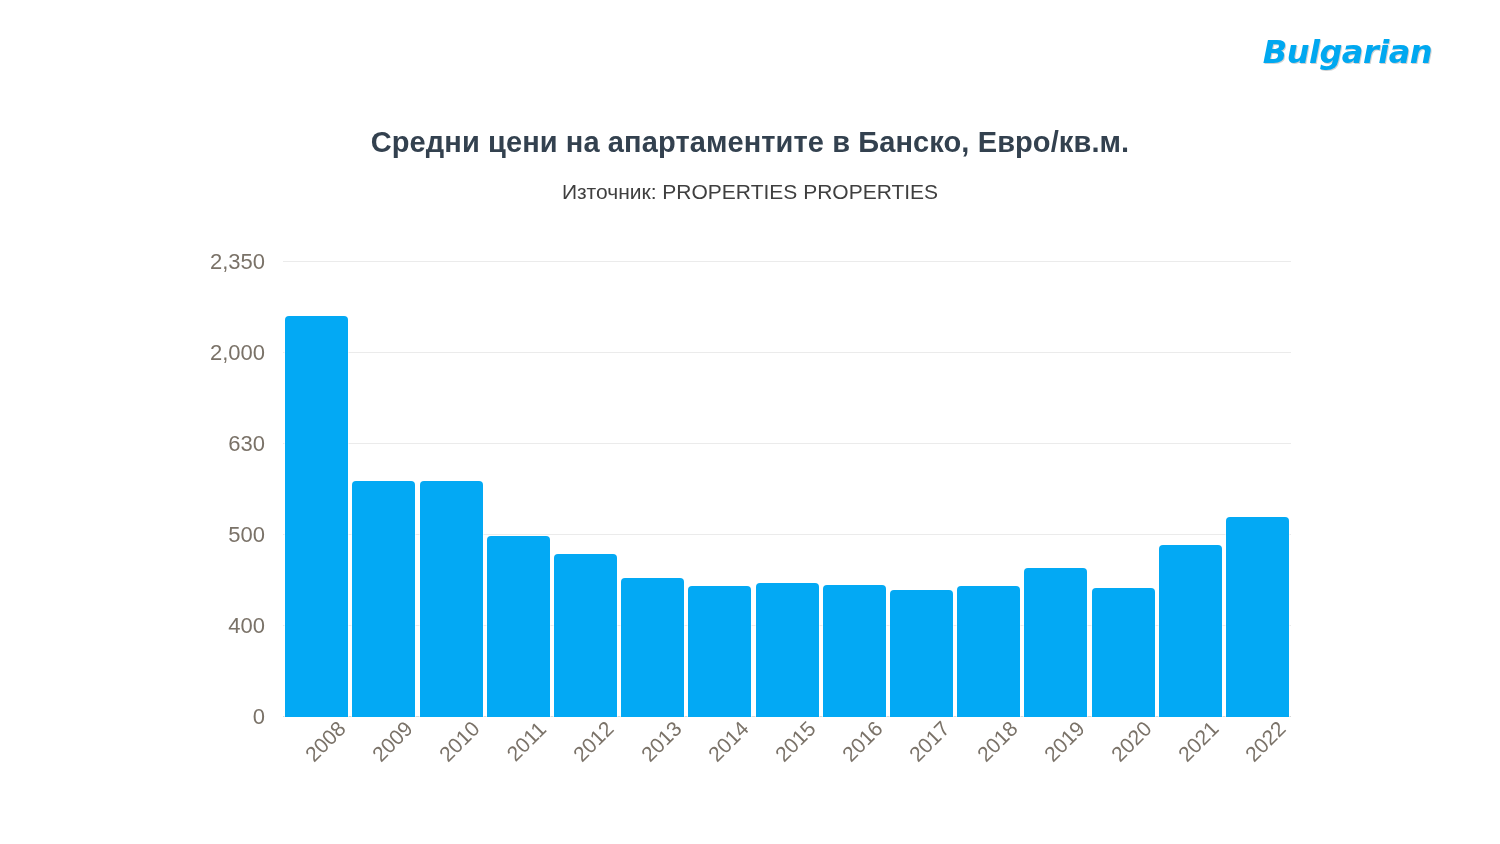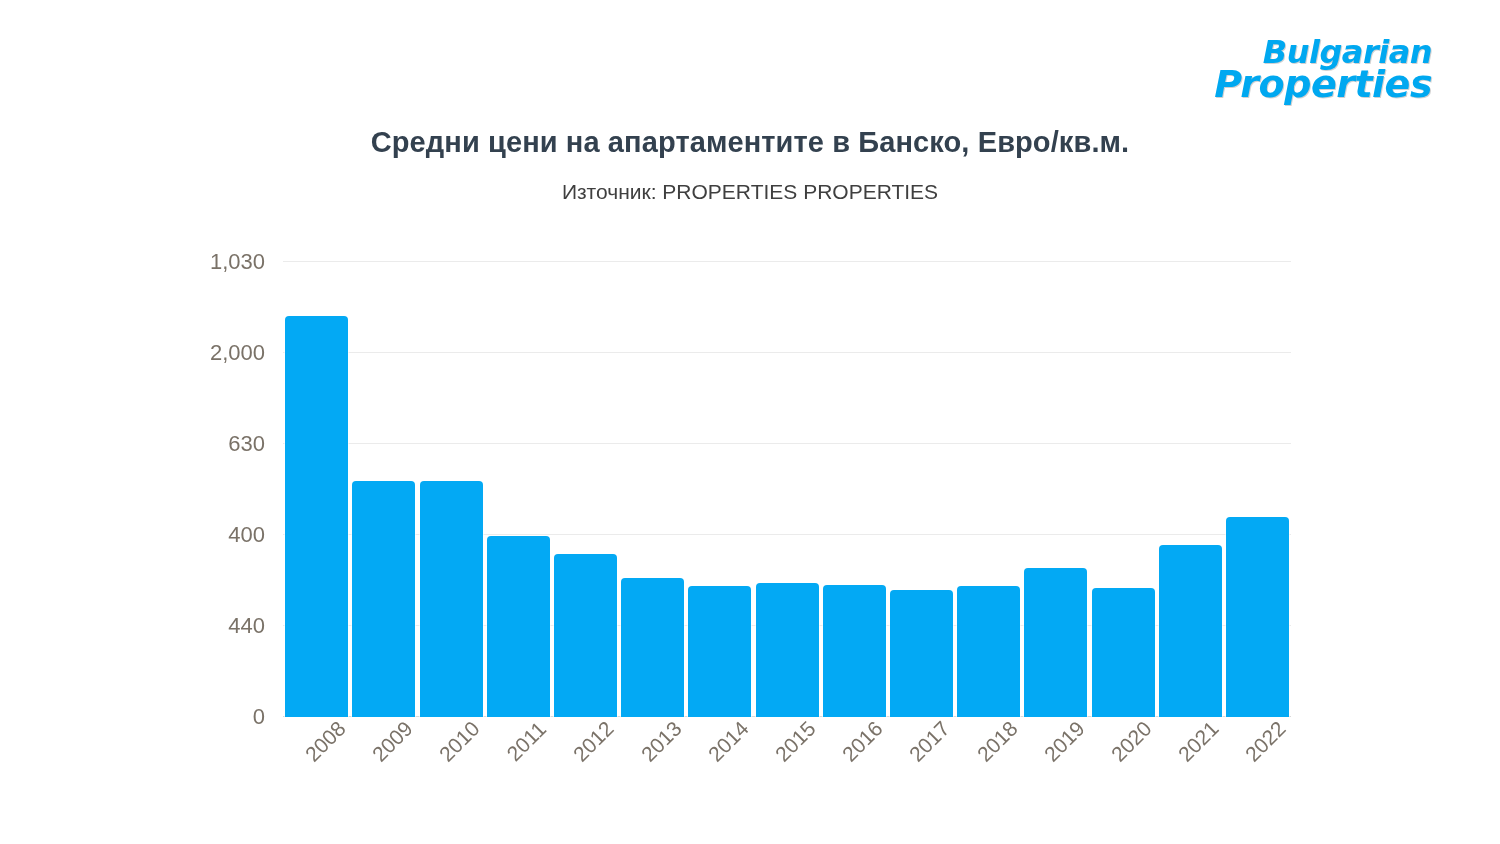--- a/index.html
+++ b/index.html
@@ -144,33 +144,32 @@
     font-size: 21px;
     color: #7a7268;
     white-space: nowrap;
   }
 </style>
 </head>
 <body>
 
 <div id="logo">
   <span class="logo-line logo-line-1">Bulgarian</span>
-  <span class="logo-line logo-line-2">Properties</span>
 </div>
 
 <div id="chart-title">Средни цени на апартаментите в Банско, Евро/кв.м.</div>
 <div id="chart-subtitle">Източник: PROPERTIES PROPERTIES</div>
 
 <div id="y-axis">
     <div class="y-tick" style="top: 455px;">0</div>
-    <div class="y-tick" style="top: 364px;">440</div>
-    <div class="y-tick" style="top: 273px;">400</div>
+    <div class="y-tick" style="top: 364px;">400</div>
+    <div class="y-tick" style="top: 273px;">500</div>
     <div class="y-tick" style="top: 182px;">630</div>
     <div class="y-tick" style="top: 91px;">2,000</div>
-    <div class="y-tick" style="top: 0px;">1,030</div>
+    <div class="y-tick" style="top: 0px;">2,350</div>
   </div>
 
 <div id="plot">
   <div id="gridlines">
       <div class="gridline baseline" style="bottom: 0px;"></div>
       <div class="gridline" style="bottom: 91px;"></div>
       <div class="gridline" style="bottom: 182px;"></div>
       <div class="gridline" style="bottom: 273px;"></div>
       <div class="gridline" style="bottom: 364px;"></div>
       <div class="gridline" style="bottom: 455px;"></div>

